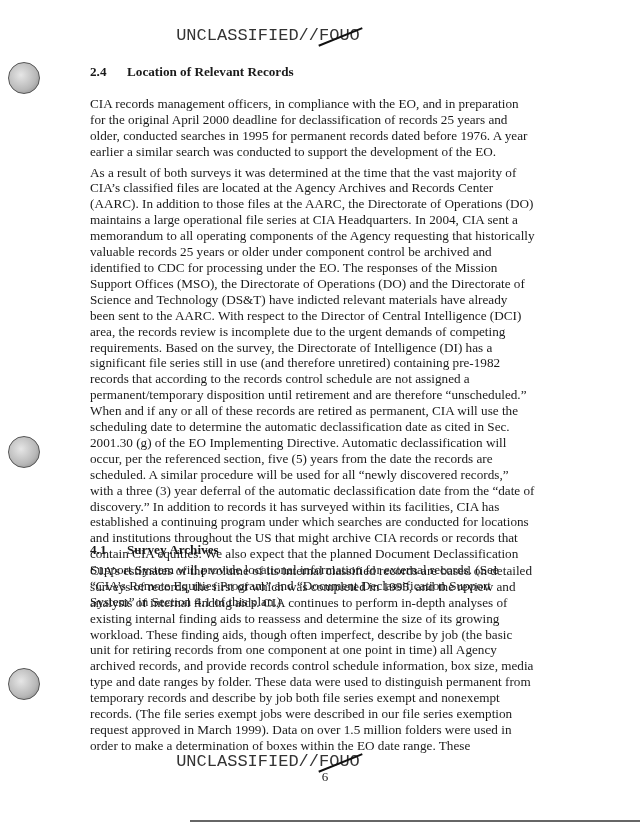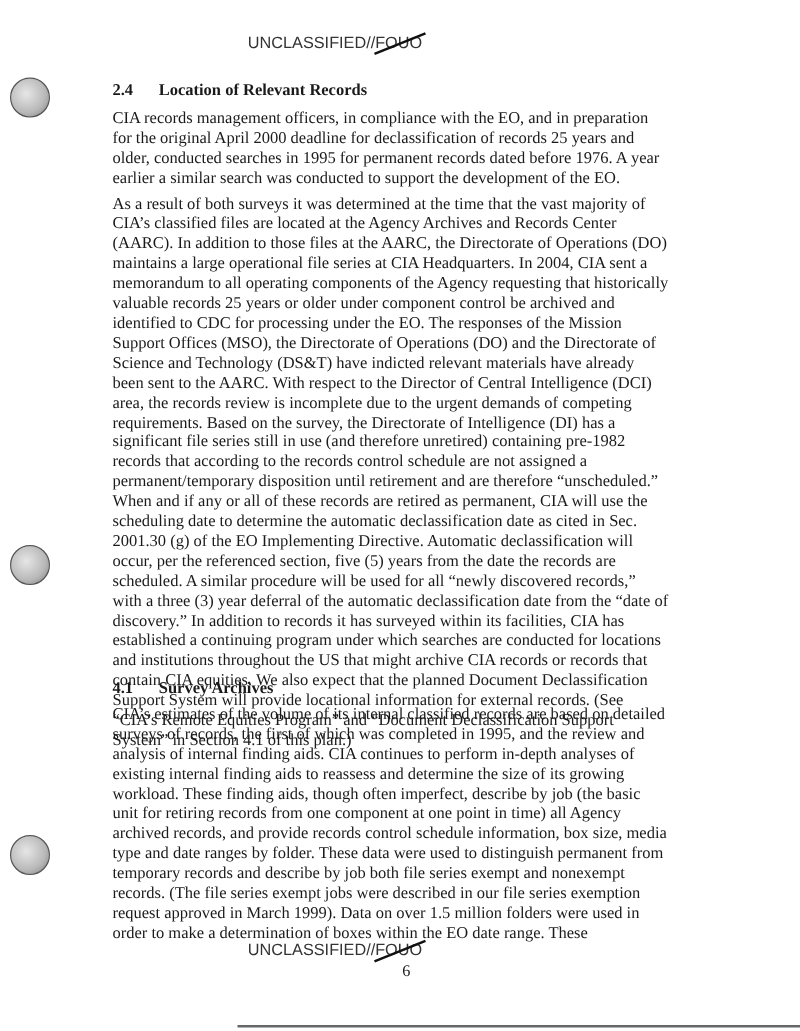--- a/index.html
+++ b/index.html
@@ -2,21 +2,21 @@
 <html><head>
 <meta charset="utf-8">
 <style>
   html, body { margin: 0; padding: 0; }
   body {
     width: 640px; height: 825px; background: #ffffff; position: relative; overflow: hidden;
     font-family: "Liberation Serif", "DejaVu Serif", serif; color: #1a1a1a;
   }
   .marking {
     position: absolute; left: 0; width: 536px; text-align: center;
-    font-family: Liberation Sans, sans-serif; font-size: 13px; color: #333;
+    font-family: Liberation Mono, monospace; font-size: 17px; color: #333;
   }
   .marking .strike { position: relative; display: inline-block; }
   .marking .strike::after {
     content: ""; position: absolute; left: -2px; right: -4px; top: 50%;
     border-top: 2px solid #111; transform: rotate(-22deg);
   }
   #top-marking { top: 26px; }
   #bottom-marking { top: 752px; }
   #page-number { position: absolute; top: 769px; left: 0; width: 640px; text-align: center; font-size: 13px; padding-left: 10px; box-sizing: border-box;}
   .content { position: absolute; left: 90px; width: 445px; font-size: 13.2px; line-height: 15.9px; }
@@ -37,21 +37,21 @@
 
 <div class="punch" style="top:62px;"></div>
 <div class="punch" style="top:436px;"></div>
 <div class="punch" style="top:668px;"></div>
 
 <div id="top-marking" class="marking">
   <span>UNCLASSIFIED//</span><span class="strike">FOUO</span>
 </div>
 
 <div id="sec24" class="content">
-  <div class="heading" style="margin-bottom:6px;">
+  <div class="heading" style="margin-bottom:16px;">
     <span class="num">2.4</span><span>Location of Relevant Records</span>
   </div>
   <p style="margin-bottom:5px;">CIA records management officers, in compliance with the EO, and in preparation for the original April 2000 deadline for declassification of records 25 years and older, conducted searches in 1995 for permanent records dated before 1976.  A year earlier a similar search was conducted to support the development of the EO.</p>
   <p>As a result of both surveys it was determined at the time that the vast majority of CIA’s classified files are located at the Agency Archives and Records Center (AARC).  In addition to those files at the AARC, the Directorate of Operations (DO) maintains a large operational file series at CIA Headquarters.  In 2004, CIA sent a memorandum to all operating components of the Agency requesting that historically valuable records 25 years or older under component control be archived and identified to CDC for processing under the EO. The responses of the Mission Support Offices (MSO), the Directorate of Operations (DO) and the Directorate of Science and Technology (DS&amp;T) have indicted relevant materials have already been sent to the AARC.  With respect to the Director of Central Intelligence (DCI) area, the records review is incomplete due to the urgent demands of competing requirements.  Based on the survey, the Directorate of Intelligence (DI) has a significant file series still in use (and therefore unretired) containing pre-1982 records that according to the records control schedule are not assigned a permanent/temporary disposition until retirement and are therefore “unscheduled.” When and if any or all of these records are retired as permanent, CIA will use the scheduling date to determine the automatic declassification date as cited in Sec. 2001.30 (g) of the EO Implementing Directive.  Automatic declassification will occur, per the referenced section, five (5) years from the date the records are scheduled.  A similar procedure will be used for all “newly discovered records,” with a three (3) year deferral of the automatic declassification date from the “date of discovery.”  In addition to records it has surveyed within its facilities, CIA has established a continuing program under which searches are conducted for locations and institutions throughout the US that might archive CIA records or records that contain CIA equities.  We also expect that the planned Document Declassification Support System will provide locational information for external records. (See “CIA’s Remote Equities Program” and “Document Declassification Support System” in Section 4.1 of this plan.)</p>
 </div>
 
 <div id="sec25" class="content">
   <div class="heading" style="margin-bottom:5px;">
     <span class="num">4.1</span><span>Survey Archives</span>
   </div>

